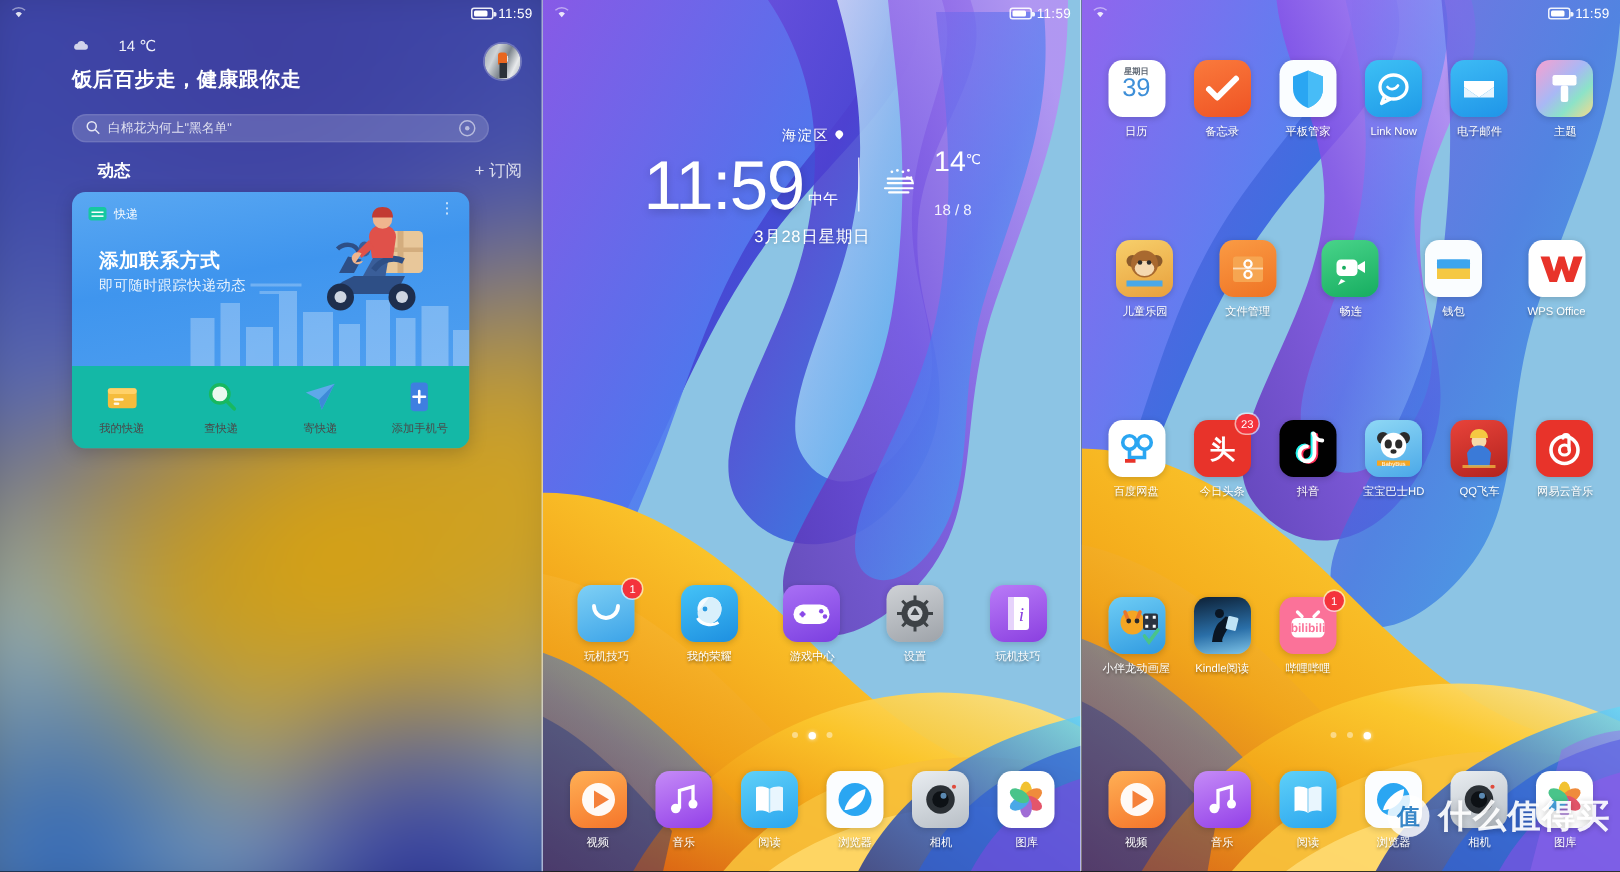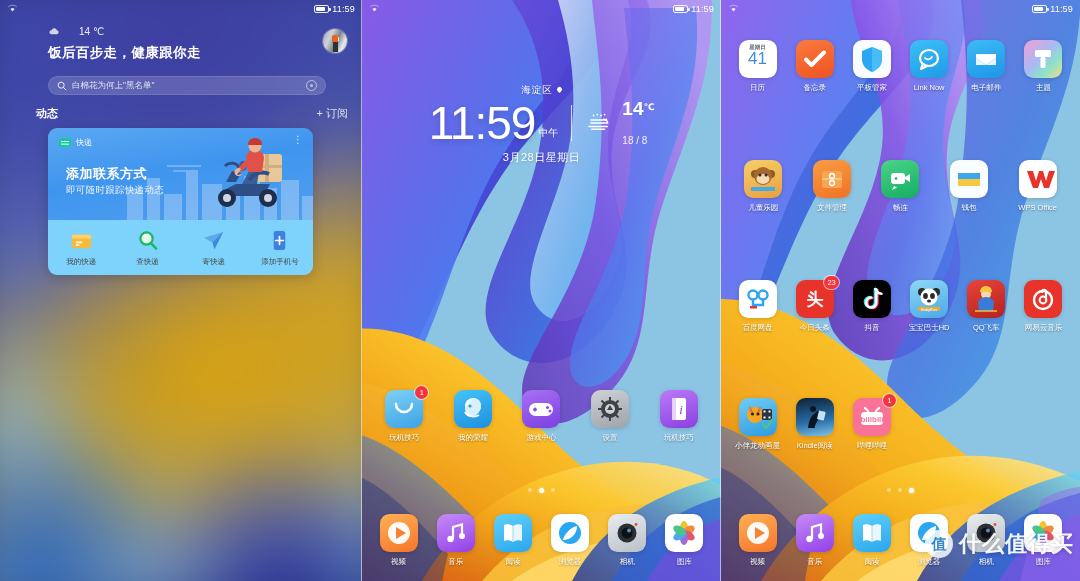--- a/index.html
+++ b/index.html
@@ -58,65 +58,65 @@
   .avatar:after{content:"";position:absolute;left:9.5px;top:13px;width:5px;height:10px;background:#2c3239;}
   .searchbar {
     position:absolute; left:48px; right:36px; top:76px; height:19px;
     background:rgba(255,255,255,.17); border-radius:10px;
     display:flex; align-items:center; padding:0 8px; gap:5px;
     border:1px solid rgba(255,255,255,.1);
   }
   .searchbar .q { color:rgba(255,255,255,.8); font-size:8.5px; flex:1; white-space:nowrap; overflow:hidden; }
   .lens { width:11px; height:11px; border-radius:50%; border:1px solid rgba(255,255,255,.55); position:relative; flex:0 0 auto;}
   .lens:after{content:"";position:absolute;inset:3px;border-radius:50%;background:rgba(255,255,255,.55);}
-  .sec-row { position:absolute; left:36px; right:14px; top:106px; display:flex; align-items:baseline; justify-content:space-between; }
+  .sec-row { position:absolute; left:65px; right:14px; top:106px; display:flex; align-items:baseline; justify-content:space-between; }
   .sec-title { color:#fff; font-size:11px; font-weight:bold; }
   .sec-sub { color:rgba(255,255,255,.8); font-size:11px; }
 
   
   .card {
     position:absolute; left:48px; top:128px; width:265px; border-radius:9px;
     overflow:hidden; box-shadow:0 3px 12px rgba(0,0,0,.18);
   }
   .card-top {
-    height:92px; position:relative;
+    height:116px; position:relative;
     background:linear-gradient(170deg,#5aa8f2 0%,#3f95ee 45%,#4f9ff0 100%);
     overflow:hidden;
   }
   .skyline { position:absolute; right:0; bottom:0; width:190px; height:62px; opacity:.28; }
   .card-brand { position:absolute; left:11px; top:9px; display:flex; align-items:center; gap:5px; }
   .brand-ic { width:12px; height:9px; border-radius:2px; background:#16c8a0; position:relative; }
   .brand-ic:after{content:"";position:absolute;left:2px;top:2.5px;width:8px;height:1.2px;background:#fff;box-shadow:0 2.6px 0 #fff;}
   .brand-tx { color:#fff; font-size:8px; opacity:.95; }
   .kebab { position:absolute; right:10px; top:8px; color:#fff; opacity:.85; font-size:10px; line-height:7px; letter-spacing:0; }
   .card-h1 { position:absolute; left:18px; top:37px; color:#fff; font-size:13px; font-weight:bold; letter-spacing:.5px; }
   .card-h2 { position:absolute; left:18px; top:56px; color:rgba(255,255,255,.88); font-size:9.5px; letter-spacing:.3px; }
   .scooter { position:absolute; right:14px; top:10px; width:105px; height:80px; }
   .card-bot {
-    background:#7dd3fc; display:flex; padding:9px 0 8px;
+    background:#14b8a6; display:flex; padding:9px 0 8px;
   }
   .act { flex:1; display:flex; flex-direction:column; align-items:center; gap:5px; }
   .act-ic { width:23px; height:23px; position:relative; }
   .act-lb { font-size:7.5px; color:#4a4a4a; }
 
   
   .wall { position:absolute; inset:0; background:#8cc4e4; overflow:hidden; }
   .wall svg { position:absolute; inset:0; width:100%; height:100%; display:block;}
 
   
   .clockw { position:absolute; left:0; right:0; top:84px; text-align:center; color:#fff; z-index:20; }
   .loc { font-size:9.5px; letter-spacing:1px; margin-bottom:2px; text-shadow:0 1px 3px rgba(0,0,0,.2); }
   .loc .pin { display:inline-block; width:5px; height:5px; border-radius:50% 50% 50% 0; background:#fff; transform:rotate(-45deg); margin-left:4px; vertical-align:1px;}
   .clock-line { display:flex; align-items:center; justify-content:center; gap:0; }
   .hhmm { font-size:46px; font-weight:300; letter-spacing:-1px; line-height:1; text-shadow:0 2px 6px rgba(0,0,0,.18); }
   .ampm { font-size:10px; margin-left:3px; align-self:flex-end; padding-bottom:6px; }
   .vbar { width:1px; height:36px; background:rgba(255,255,255,.75); margin:0 13px; }
   .wx { display:flex; align-items:center; gap:7px; }
   .wx-txt { text-align:left; }
-  .wx-t { font-size:19px; font-weight:700; line-height:1; }
+  .wx-t { font-size:19px; font-weight:400; line-height:1; }
   .wx-t sup { font-size:9px; vertical-align:5px; }
   .wx-r { font-size:10px; opacity:.9; margin-top:16px; }
   .datel { font-size:11px; margin-top:4px; letter-spacing:.5px; text-shadow:0 1px 3px rgba(0,0,0,.18); }
 
   
   .grid { position:absolute; left:0; right:0; z-index:20; display:flex; }
   .app { flex:1; display:flex; flex-direction:column; align-items:center; }
   .icon {
     width:38px; height:38px; border-radius:9.5px; position:relative;
     box-shadow:0 1px 4px rgba(0,0,0,.16); overflow:hidden;
@@ -598,21 +598,21 @@
           </span>
         <span class="sb-time">11:59</span>
       </span>
     </div>
 
     <div class="grid" style="top:40px; padding:0 8px;">
       <div class="app">
         <div class="icon" style="background:#fff">
           <div style="position:absolute;inset:0;display:flex;flex-direction:column;align-items:center;padding-top:4px;">
             <span style="font-size:5.5px;color:#5b6470;font-weight:bold;">星期日</span>
-            <span style="font-size:17px;color:#3e8fd8;line-height:1.1;margin-top:-1px;">41</span>
+            <span style="font-size:17px;color:#3e8fd8;line-height:1.1;margin-top:-1px;">39</span>
           </div>
         </div>
         <span class="lbl">日历</span>
       </div>
       <div class="app">
         <div class="icon" style="background:linear-gradient(160deg,#fa7a3c,#ef5324)">
           <svg viewBox="0 0 38 38">
               <path d="M10 19.5l5.5 5.5L28 12.5" stroke="#fff" stroke-width="4" fill="none" stroke-linecap="round" stroke-linejoin="round"></path>
             </svg>
         </div>

